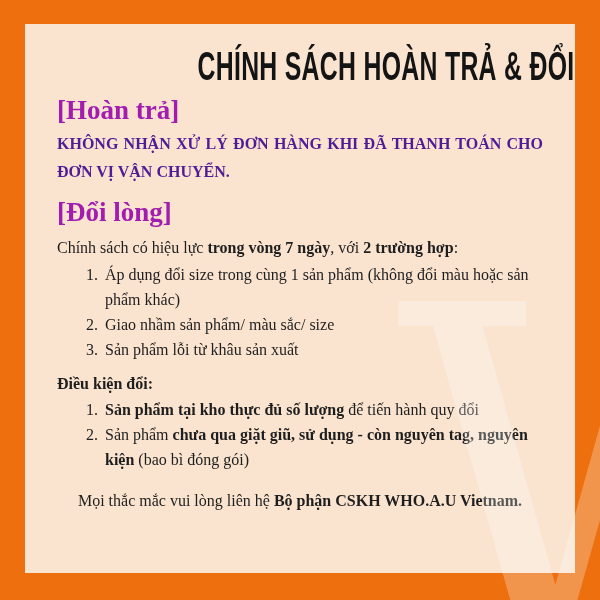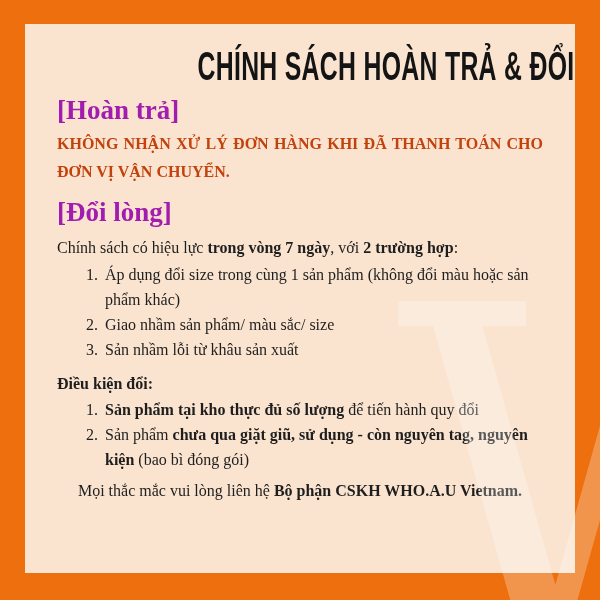--- a/index.html
+++ b/index.html
@@ -32,33 +32,33 @@
     font-size:27px; line-height:32px; font-weight:bold; color:#a21caf;
   }
   .h-return { margin-top:6px; }
   .h-exchange { margin-top:10px; }
   p.body-text {
     font-size:16px; line-height:28px; margin-top:4px;
     text-align:justify;
   }
   .justify-last { display:block; text-align:justify; text-align-last:justify; }
   .warning {
-    display:block; color:#c2410c; font-weight:bold; text-align:justify;
+    display:block; color:#4c1d95; font-weight:bold; text-align:justify;
   }
   p.intro { font-size:16px; line-height:28px; margin-top:6px; }
   ol.policy-list {
     margin:0; padding-left:45px; font-size:16px; line-height:25px;
     list-style:decimal;
   }
   ol.policy-list li { padding-left:3px; }
   p.conditions-heading {
     font-weight:bold; font-size:16px; line-height:27px; margin-top:8px;
   }
   p.footer-note {
-    text-align:center; font-size:16px; line-height:26px; margin-top:6px;
+    text-align:center; font-size:16px; line-height:26px; margin-top:16px;
   }
   b { font-weight:bold; }
 </style>
 </head>
 <body>
 
 <div class="poster">
 
   <div class="card">
 
@@ -72,21 +72,21 @@
         <span class="warning">KHÔNG NHẬN XỬ LÝ ĐƠN HÀNG KHI ĐÃ THANH TOÁN CHO ĐƠN VỊ VẬN CHUYỂN.</span>
     </p>
 
     <h2 class="bracket-heading h-exchange">[Đổi lòng]</h2>
 
     <p class="intro"><span>Chính sách có hiệu lực </span><b>trong vòng 7 ngày</b><span>, với </span><b>2 trường hợp</b><span>:</span></p>
 
     <ol class="policy-list">
       <li>Áp dụng đổi size trong cùng 1 sản phẩm (không đổi màu hoặc sản phẩm khác)</li>
       <li>Giao nhầm sản phẩm/ màu sắc/ size</li>
-      <li>Sản nhầm lỗi từ khâu sản xuất</li>
+      <li>Sản phẩm lỗi từ khâu sản xuất</li>
     </ol>
 
     <p class="conditions-heading">Điều kiện đổi:</p>
 
     <ol class="policy-list">
       <li><span></span><b>Sản phẩm tại kho thực đủ số lượng</b><span> để tiến hành quy đổi</span></li>
       <li><span>Sản phẩm </span><b>chưa qua giặt giũ, sử dụng - còn nguyên tag, nguyên kiện</b><span> (bao bì đóng gói)</span></li>
     </ol>
 
     <p class="footer-note"><span>Mọi thắc mắc vui lòng liên hệ </span><b>Bộ phận CSKH WHO.A.U Vietnam.</b></p>

